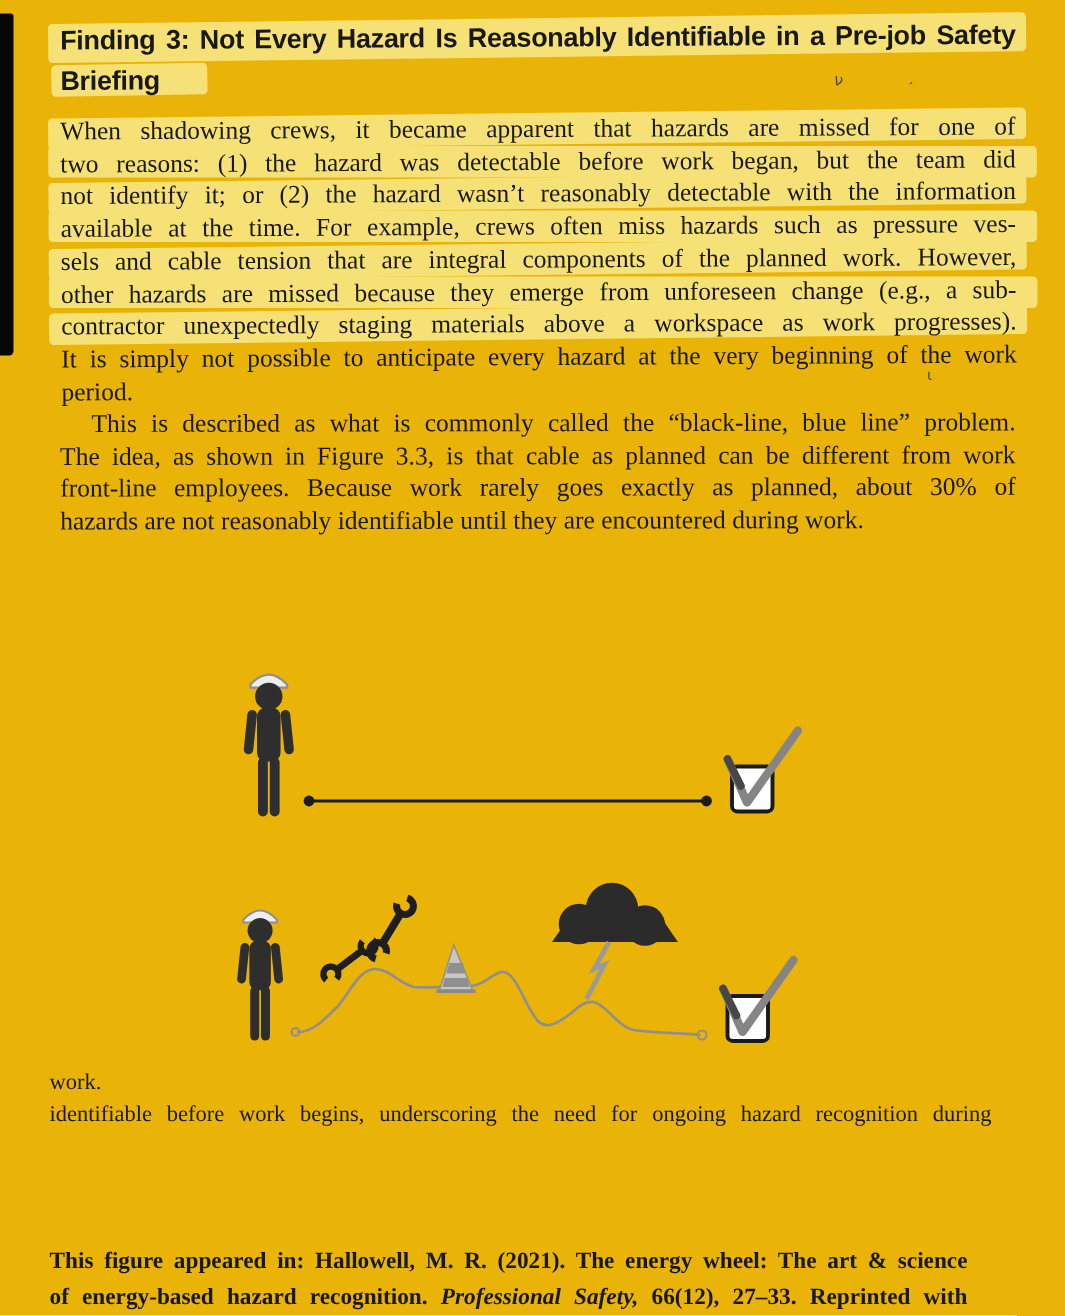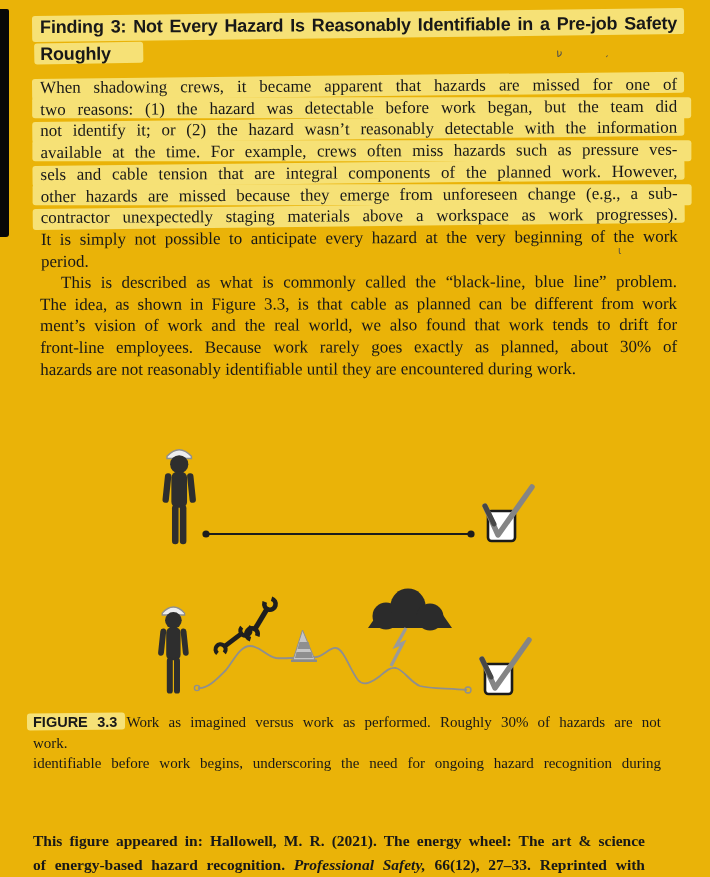--- a/index.html
+++ b/index.html
@@ -78,39 +78,38 @@
 <body>
 
 <div class="page">
 
   <div class="scan-bar"></div>
 
   <div class="content">
 
     <div class="heading">
       <div class="h-line just hl-block">Finding 3: Not Every Hazard Is Reasonably Identifiable in a Pre-job Safety</div>
-      <div class="h-line"><span class="hl-inline">Roughly</span></div>
+      <div class="h-line"><span class="hl-inline">Briefing</span></div>
     </div>
 
     <div class="body-par p1">
       <div class="t-line just hl-block">When shadowing crews, it became apparent that hazards are missed for one of</div>
       <div class="t-line just hl-block">two reasons: (1) the hazard was detectable before work began, but the team did</div>
       <div class="t-line just hl-block">not identify it; or (2) the hazard wasn’t reasonably detectable with the information</div>
       <div class="t-line just hl-block">available at the time. For example, crews often miss hazards such as pressure ves-</div>
       <div class="t-line just hl-block">sels and cable tension that are integral components of the planned work. However,</div>
       <div class="t-line just hl-block">other hazards are missed because they emerge from unforeseen change (e.g., a sub-</div>
       <div class="t-line just hl-block">contractor unexpectedly staging materials above a workspace as work progresses).</div>
       <div class="t-line just">It is simply not possible to anticipate every hazard at the very beginning of the work</div>
       <div class="t-line">period.</div>
     </div>
 
     <div class="body-par p2">
       <div class="t-line just indent">This is described as what is commonly called the “black-line, blue line” problem.</div>
       <div class="t-line just">The idea, as shown in Figure 3.3, is that cable as planned can be different from work</div>
-      <div class="t-line just">ment’s vision of work and the real world, we also found that work tends to drift for</div>
       <div class="t-line just">front-line employees. Because work rarely goes exactly as planned, about 30% of</div>
       <div class="t-line">hazards are not reasonably identifiable until they are encountered during work.</div>
     </div>
   </div>
 
   <span class="stray" style="left:556px;top:47px;transform:rotate(14deg);">ν</span>
   <span class="stray" style="left:604px;top:54px;transform:rotate(30deg);font-size:9px;">ʹ</span>
   <span class="stray" style="left:618px;top:245px;font-size:10px;">ι</span>
 
   <svg class="figure" width="560" height="272" viewBox="0 0 560 272">
@@ -172,21 +171,20 @@
       <circle cx="-2" cy="-22" r="17.5" fill="#2b2b2b"></circle>
       <circle cx="20" cy="-11" r="13.5" fill="#2b2b2b"></circle>
       <path d="M -42,0 L 42,0 L 33,-13 L -33,-13 Z" fill="#2b2b2b"></path>
     </g>
     <path d="M 346,198 L 336,216 L 343,213 L 331,236" fill="none" stroke="#9a9a9a" stroke-width="3.2" stroke-linejoin="miter"></path>
 
     <use href="#cbox" transform="translate(425,234)"></use>
   </svg>
 
   <div class="caption">
-    <div class="cap-line just"><span class="cap-label hl-inline short">FIGURE 3.3</span><span>Work as imagined versus work as performed. Roughly 30% of hazards are not</span></div>
     <div class="cap-line">work.</div>
     <div class="cap-line just">identifiable before work begins, underscoring the need for ongoing hazard recognition during</div>
   </div>
 
   <div class="source">
     <div class="src-line just">This figure appeared in: Hallowell, M. R. (2021). The energy wheel: The art &amp; science</div>
     <div class="src-line just"><span>of energy-based hazard recognition. </span><span class="src-italic">Professional Safety,</span><span> 66(12), 27–33. Reprinted with</span></div>
     <div class="src-line">permission.</div>
   </div>
 

